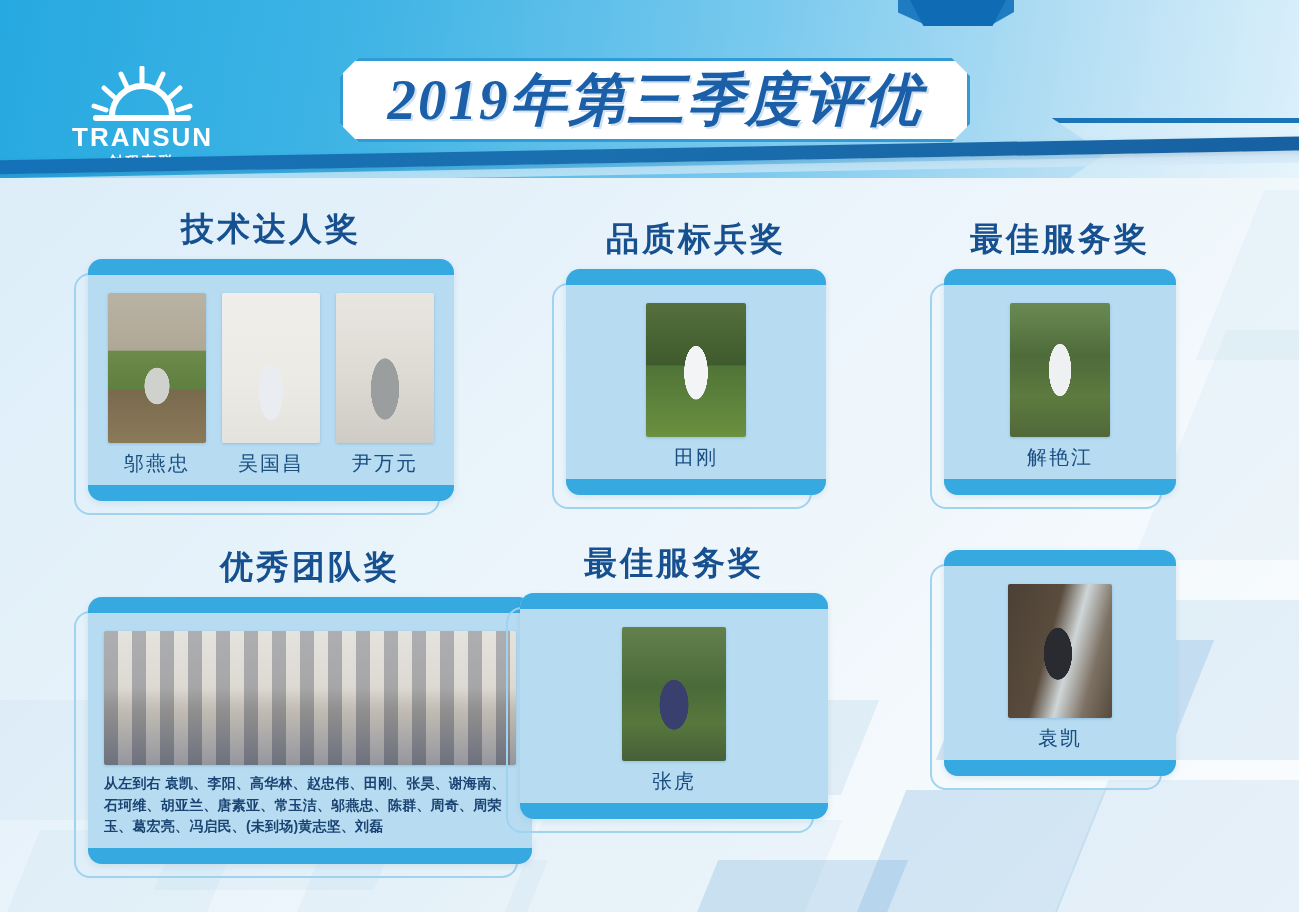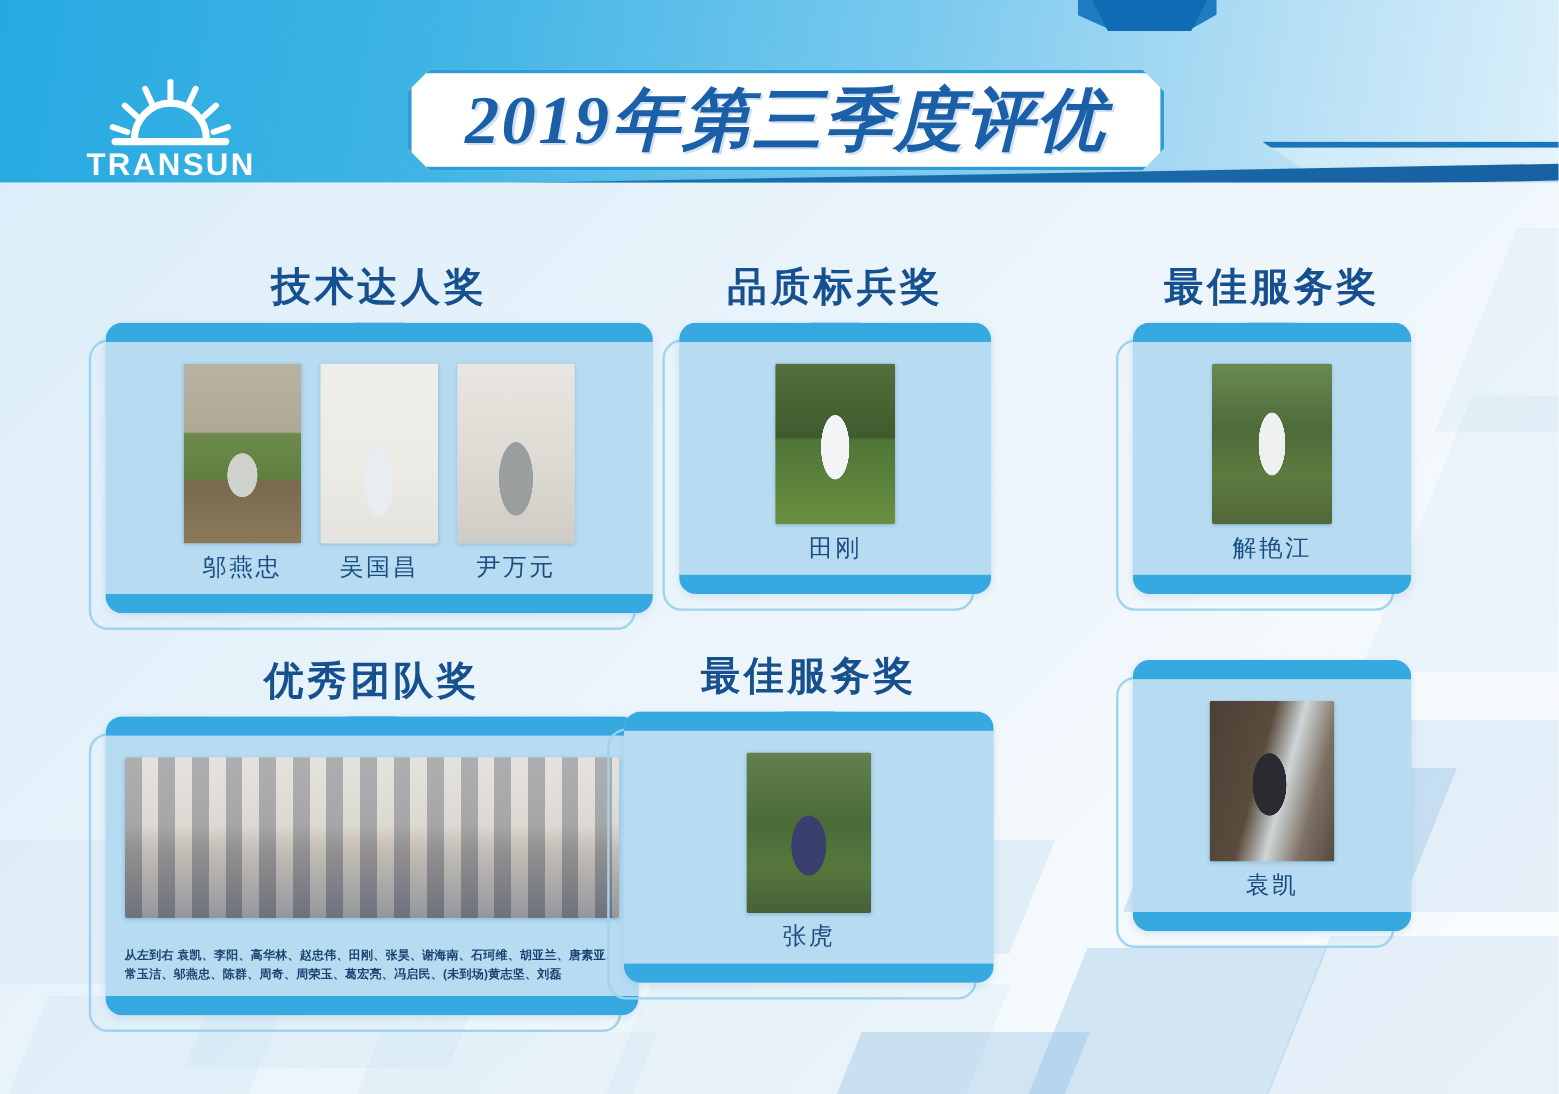--- a/index.html
+++ b/index.html
@@ -21,21 +21,21 @@
     position: absolute;
     transform: skewX(-22deg);
     background: rgba(140, 190, 225, 0.18);
   }
   .para.lite { background: rgba(170, 210, 235, 0.13); }
   .para.dark { background: rgba(110, 170, 215, 0.26); }
 
   
   .header {
     position: absolute; top: 0; left: 0;
-    width: 1299px; height: 152px;
+    width: 1299px; height: 178px;
     background: linear-gradient(100deg, #26a9e0 0%, #3fb4e5 28%, #79c9ee 58%, #b6dff4 82%, #dcf0fb 100%);
     overflow: hidden;
   }
   .header-stripe {
     position: absolute; left: -40px; top: 148px;
     width: 1420px; height: 14px;
     background: linear-gradient(90deg, #1572b8 0%, #1a6fae 45%, #175fa0 100%);
     transform: rotate(-1.05deg);
     box-shadow: 0 4px 7px rgba(20,80,140,0.20);
   }
@@ -150,22 +150,22 @@
     background-size: cover;
     background-position: center;
     box-shadow: 0 1px 3px rgba(60,120,170,0.30);
   }
   .person-name {
     margin-top: 8px;
     font-size: 20px; color: #1a4d80; letter-spacing: 2px;
     line-height: 1.2;
   }
   .roster {
-    margin-top: 24px;
-    font-size: 10px; font-weight: 700; color: #1a4372;
+    margin-top: 8px;
+    font-size: 14px; font-weight: 700; color: #1a4372;
     line-height: 1.55; text-align: left; letter-spacing: 0.2px;
   }
 
   
   .ph-outdoor-rock {
     background-image:
       radial-gradient(ellipse 42% 40% at 50% 62%, #cfd2cc 0%, #cfd2cc 30%, transparent 31%),
       linear-gradient(180deg,#b9b3a4 0%,#b0a896 38%,#6d8a4a 39%,#5f8040 64%,#7a6a4d 65%,#8a7a5a 100%);
   }
   .ph-studio-white {
@@ -258,21 +258,21 @@
     <div class="title-plate">
       <div class="title-text">2019年第三季度评优</div>
     </div>
 
     <div class="header-stripe"></div>
     <div class="header-stripe2"></div>
   </div>
 
   <div class="grid">
 
-    <div class="award" style="left:88px; top:22px; width:456px;">
+    <div class="award" style="left:88px; top:12px; width:366px;">
       <div class="award-title">技术达人奖</div>
       <div class="card-wrap">
         <div class="card-outline"></div>
         <div class="card">
           <div class="card-top">
               <div class="card-notch"></div>
             </div>
           <div class="card-body">
             <div class="photo-row">
               <div class="person">

